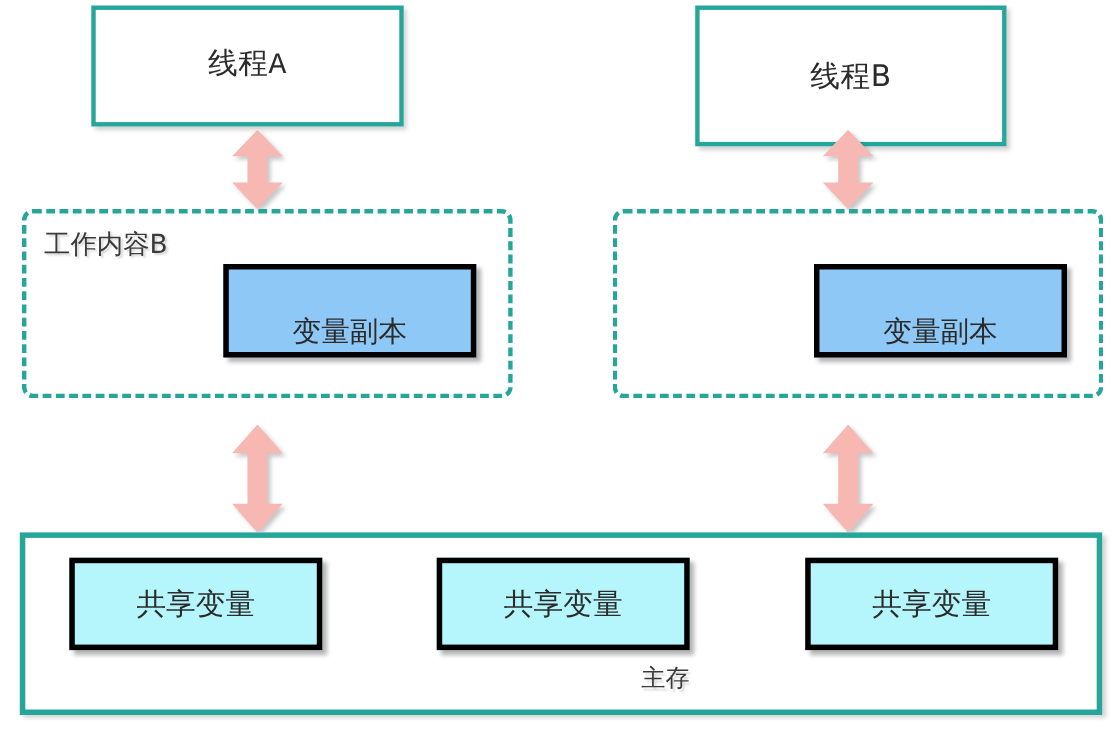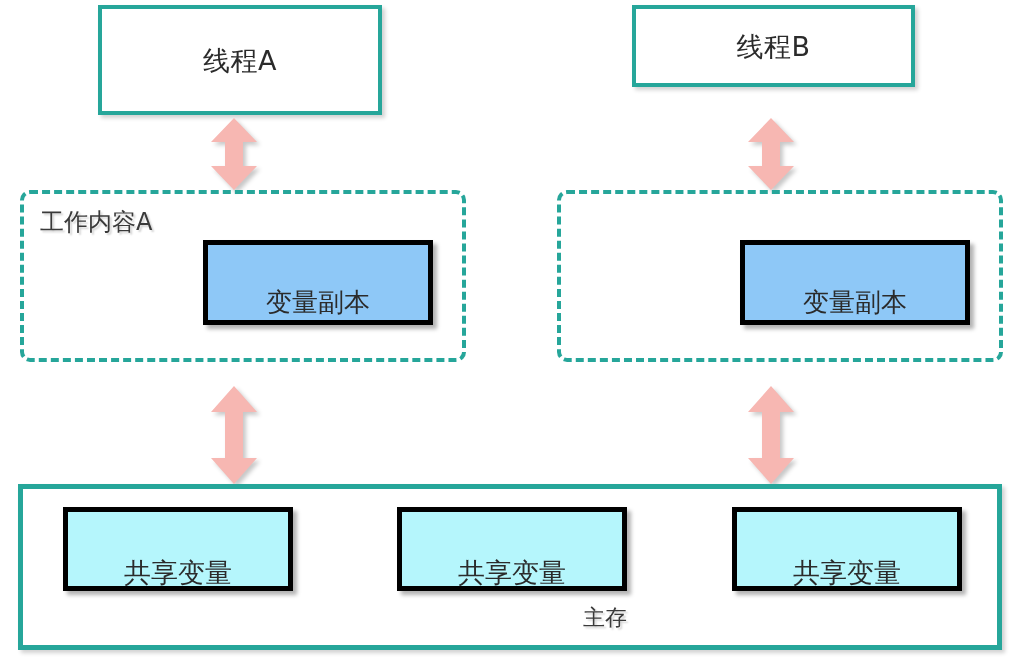--- a/index.html
+++ b/index.html
@@ -80,21 +80,21 @@
     background: #ffffff;
     border: 5px solid #26a69a;
     box-shadow: 3px 3px 4px rgba(0,0,0,0.18);
   }
   .shared-var {
     position: absolute;
     box-sizing: border-box;
     background: #b5f6fc;
     border: 5px solid #000000;
     display: flex;
-    align-items: flex-end;
+    align-items: center;
     justify-content: center;
     box-shadow: 4px 4px 4px rgba(0,0,0,0.3);
   }
   .shared-var .label {
     font-size: 27px;
     color: #2b2b2b;
     line-height: 1;
   }
   .main-memory-label {
     position: absolute;
@@ -110,38 +110,38 @@
   .arrow {
     position: absolute;
     filter: drop-shadow(3px 3px 2px rgba(0,0,0,0.22));
   }
 </style>
 </head>
 <body>
 
 <div id="canvas">
 
-  <div class="thread-box" style="left:98px; top:5px; width:284px; height:110px;">
+  <div class="thread-box" style="left:83px; top:5px; width:284px; height:110px;font-family:Liberation Mono, monospace;">
     <span class="label">线程A</span>
   </div>
 
-  <div class="thread-box" style="left:632px; top:5px; width:283px; height:82px;">
+  <div class="thread-box" style="left:632px; top:5px; width:283px; height:128px;">
     <span class="label">线程B</span>
   </div>
 
   <svg class="arrow" style="left:211px; top:118px;" width="46" height="72" viewBox="0 0 46 72">
     <polygon points="23,0 46,24 32,24 32,48 46,48 23,72 0,48 14,48 14,24 0,24" fill="#f7b7b2"></polygon>
   </svg>
 
   <svg class="arrow" style="left:748px; top:118px;" width="46" height="72" viewBox="0 0 46 72">
     <polygon points="23,0 46,24 32,24 32,48 46,48 23,72 0,48 14,48 14,24 0,24" fill="#f7b7b2"></polygon>
   </svg>
 
   <div class="work-box" style="left:20px; top:190px; width:446px; height:172px;"></div>
-  <div class="work-label" style="left:40px; top:210px;">工作内容A</div>
+  <div class="work-label" style="left:40px; top:210px;">工作内容B</div>
   <div class="var-copy" style="left:203px; top:240px; width:230px; height:85px;">
     <span class="label">变量副本</span>
   </div>
 
   <div class="work-box" style="left:557px; top:190px; width:446px; height:172px;"></div>
   <div class="var-copy" style="left:740px; top:240px; width:230px; height:85px;">
     <span class="label">变量副本</span>
   </div>
 
   <svg class="arrow" style="left:211px; top:386px;" width="46" height="98" viewBox="0 0 46 98">

